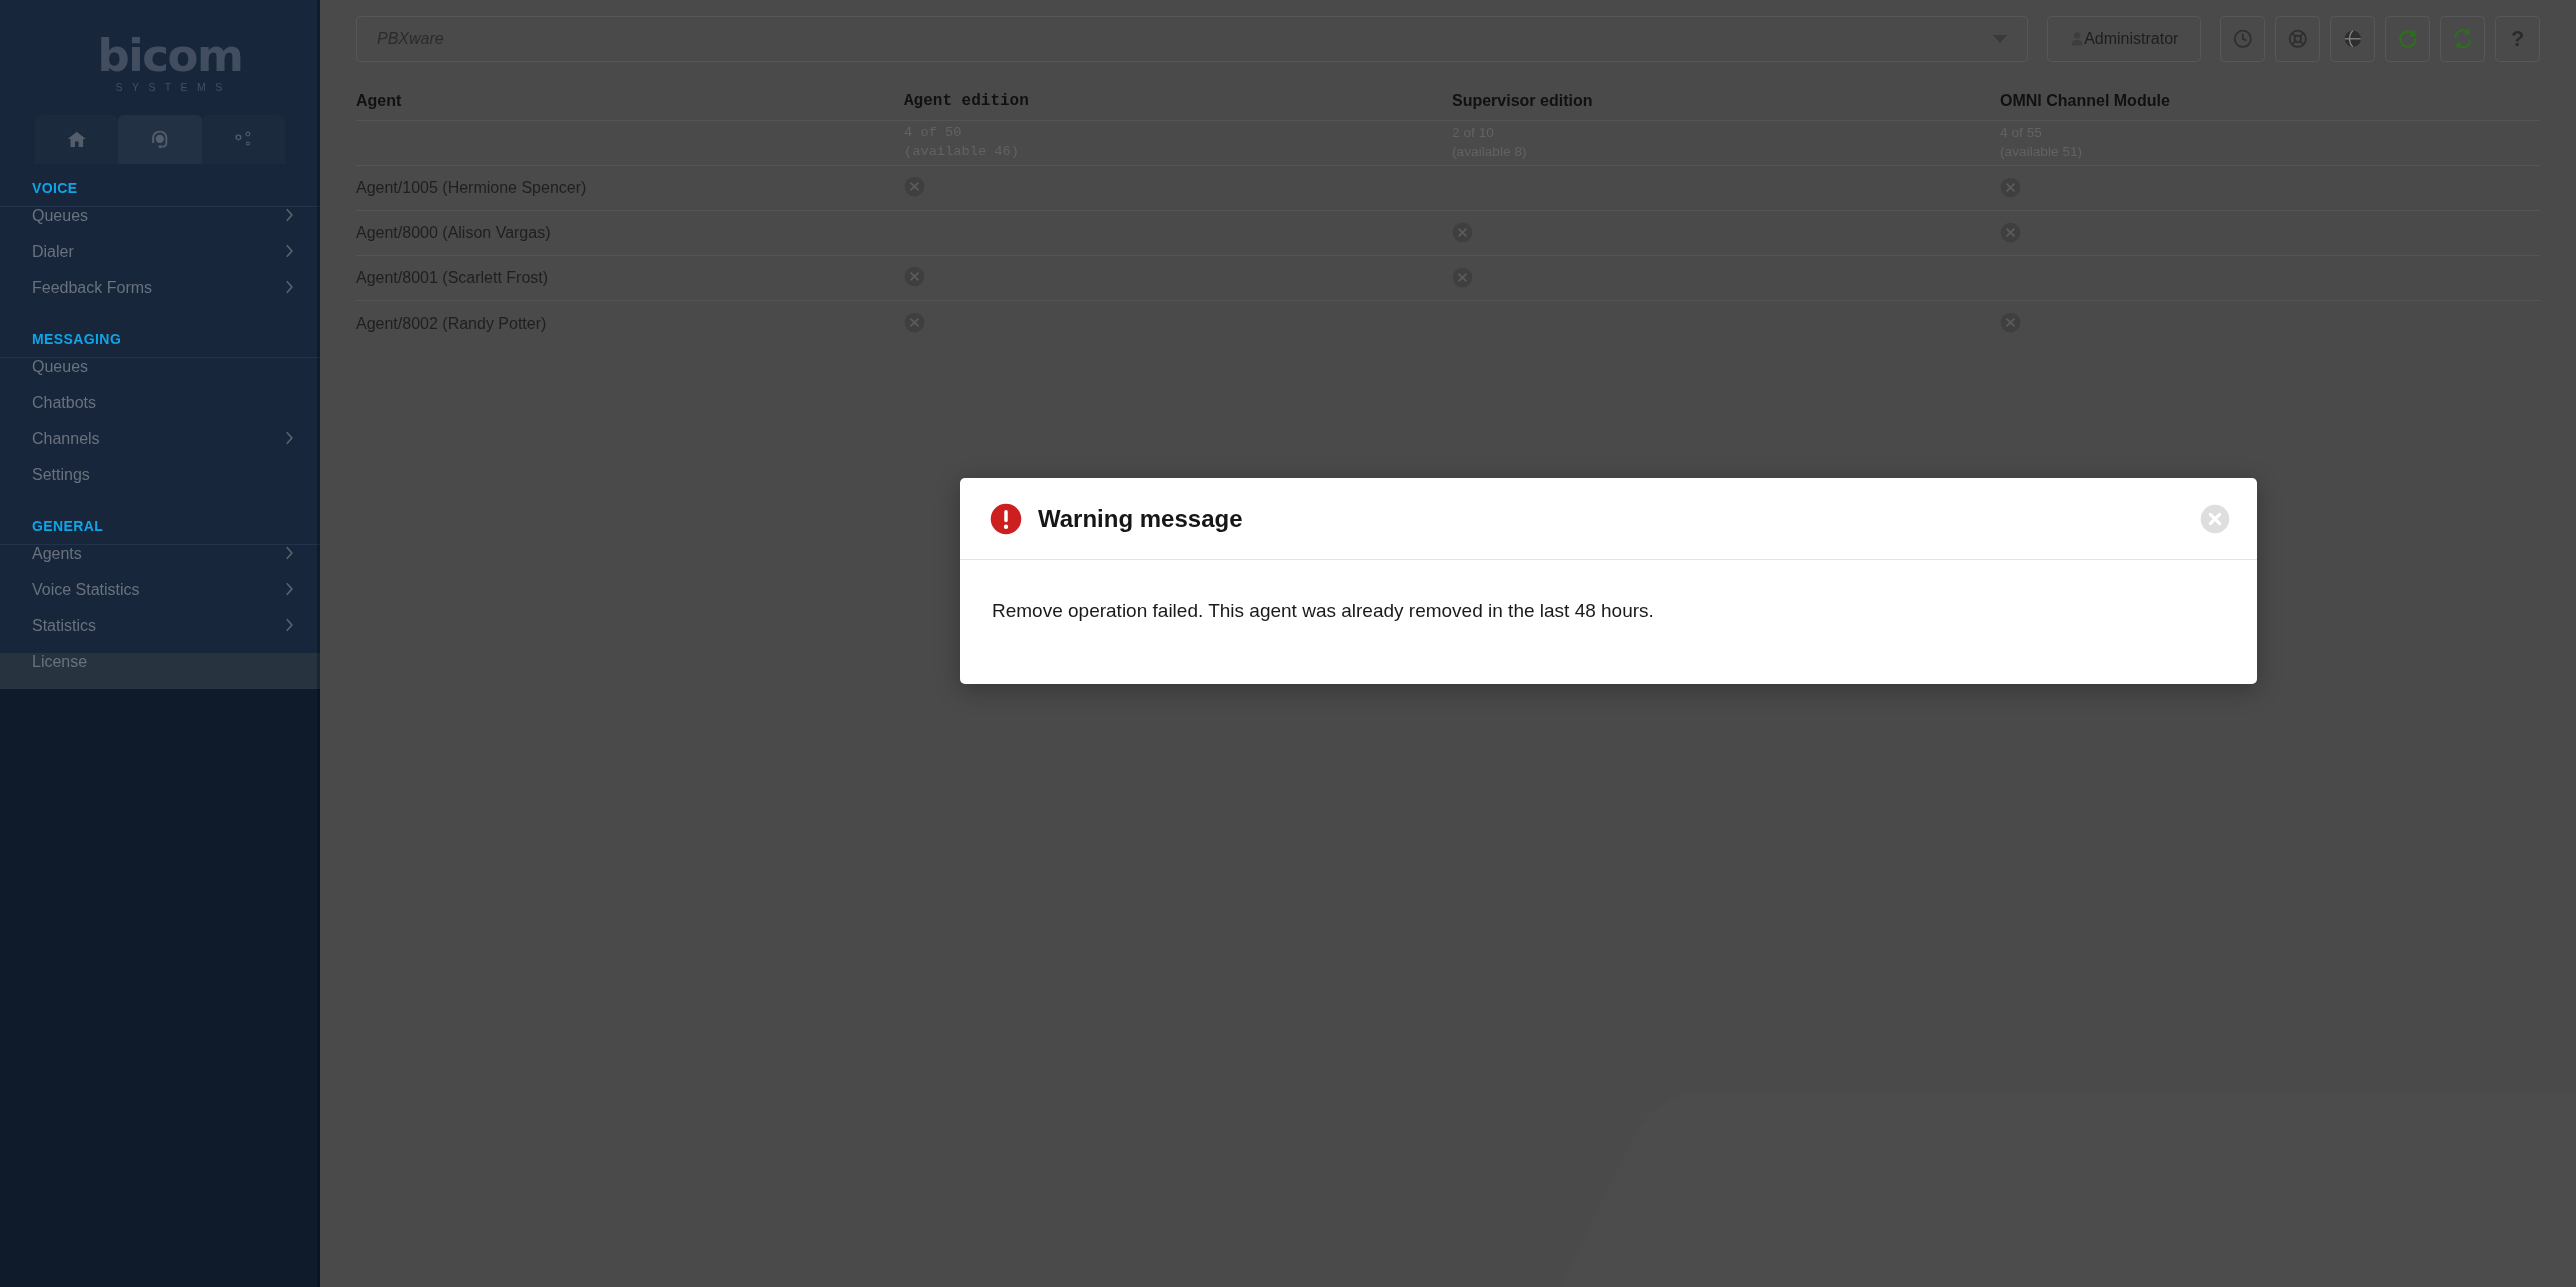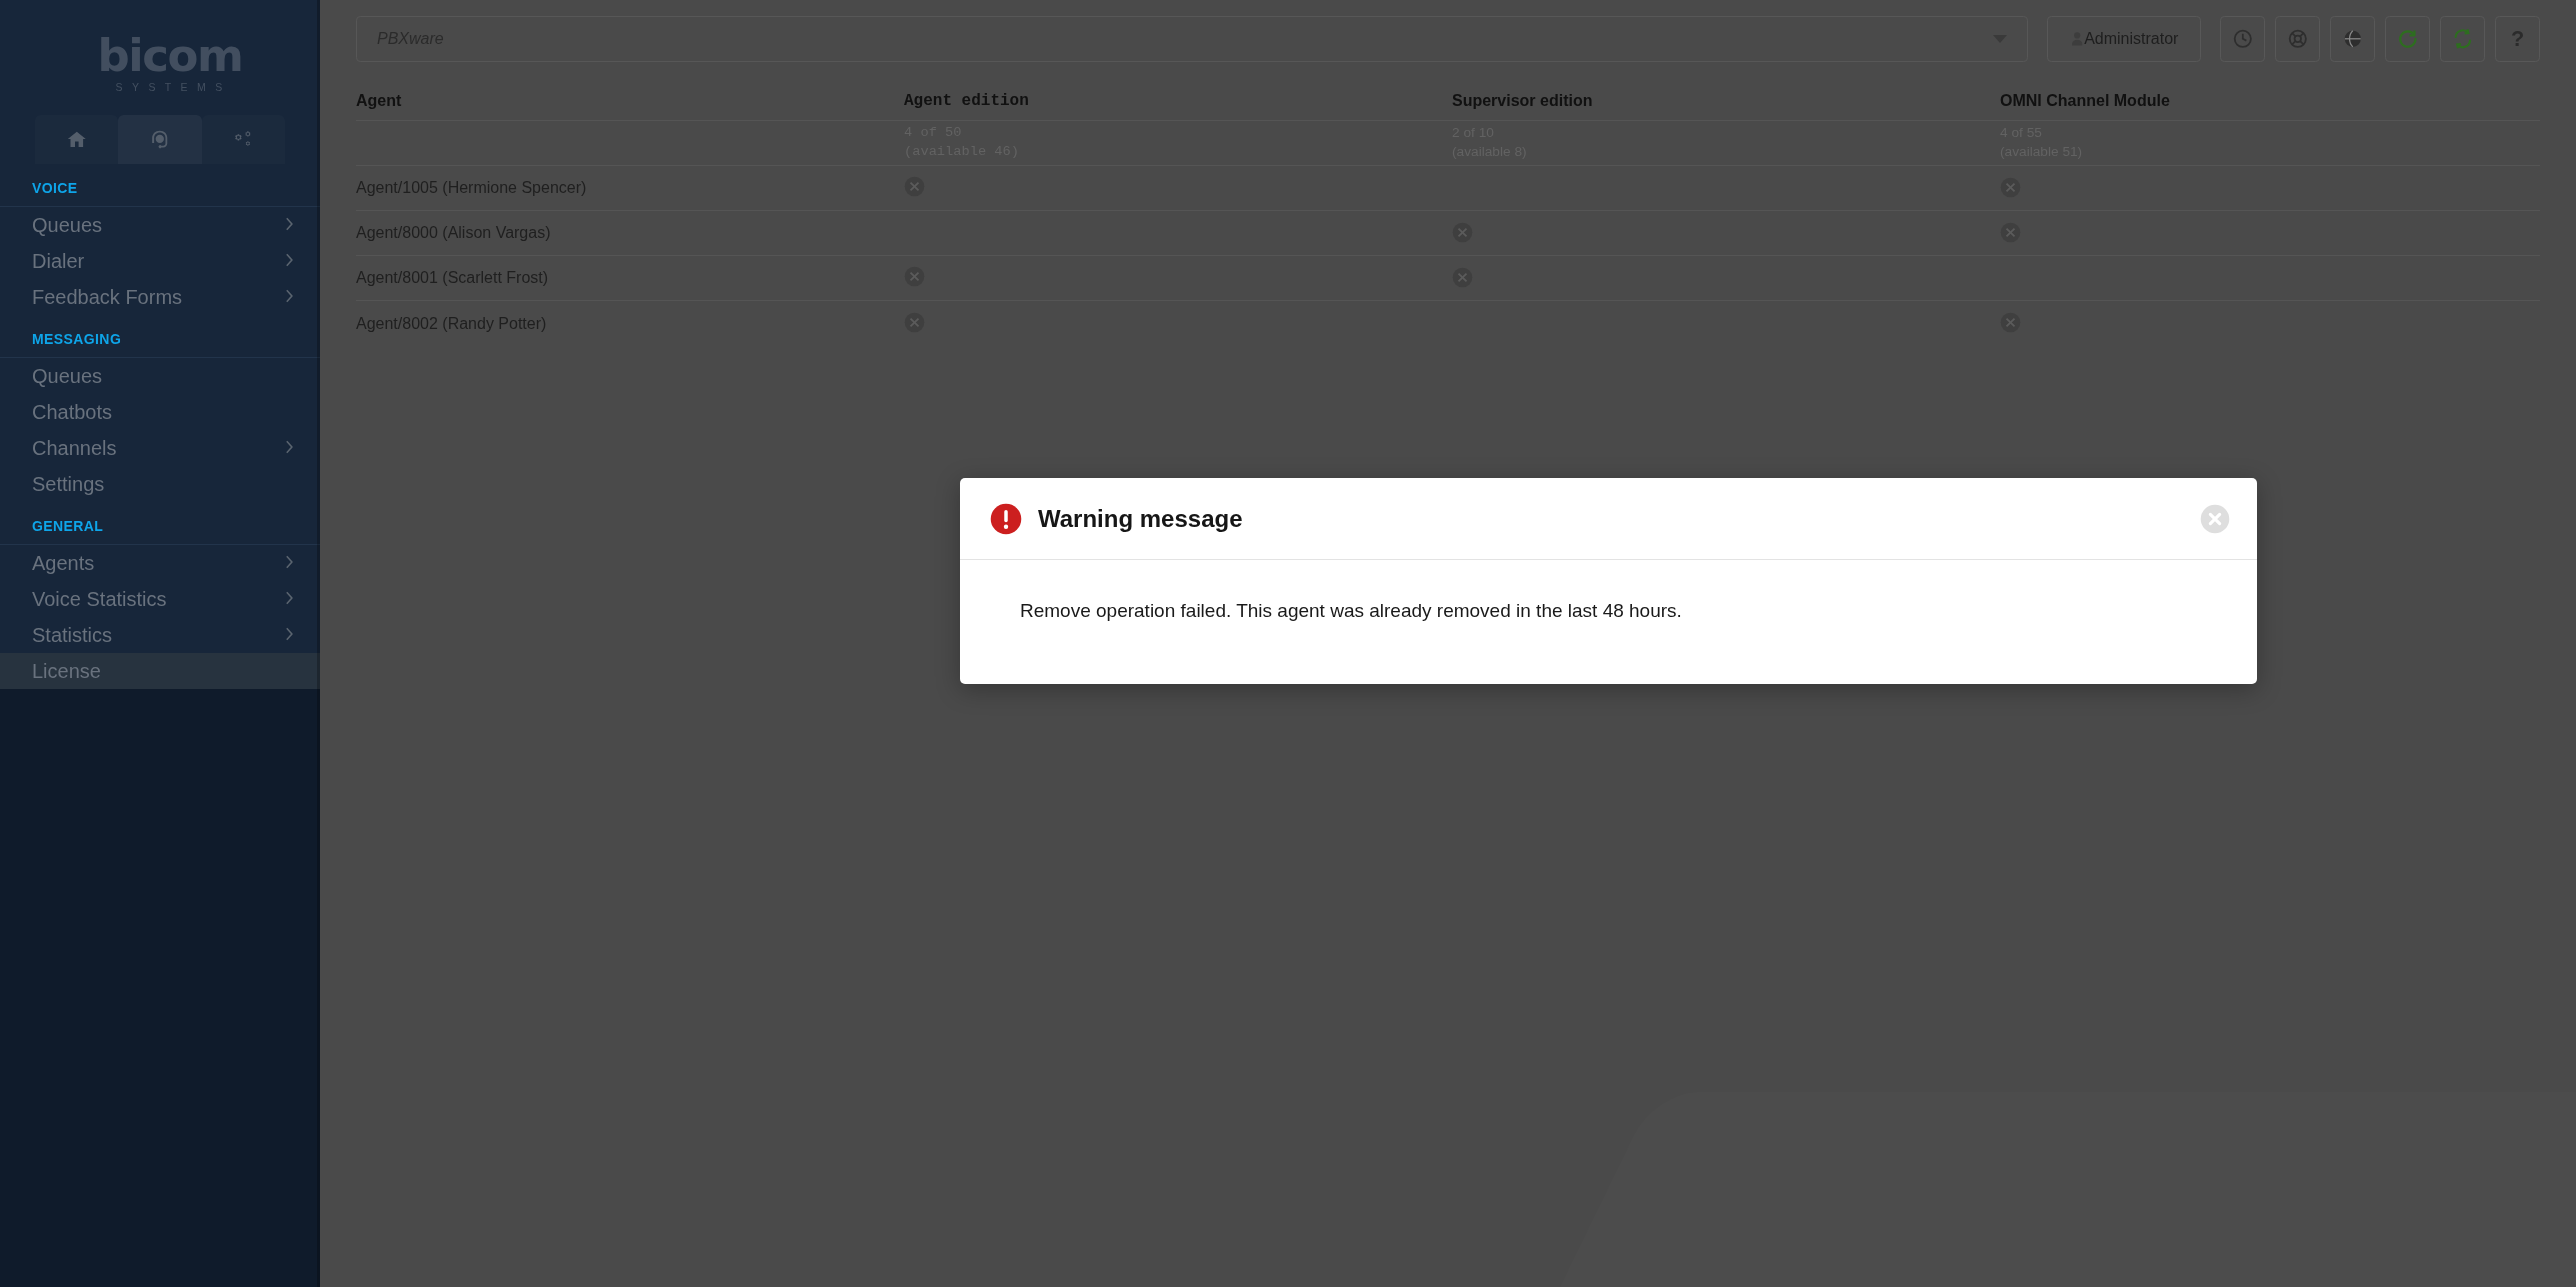--- a/index.html
+++ b/index.html
@@ -56,24 +56,24 @@
 
   .nav { flex: 0 0 auto; }
   .nav-group-title {
     color: #0ea5e9; font-size: 14px; font-weight: 700;
     letter-spacing: 0.4px;
     padding: 16px 0 10px 32px;
     border-bottom: 0.7px solid #22344b;
     background: #17263a;
   }
   .nav-item {
-    display: flex; align-items: center; justify-content: space-between;
+    display: flex; justify-content: space-between;
     padding: 0 26px 0 32px;
     height: 36px;
-    color: #69727e; font-size: 20px;
+    color: #69727e; font-size: 16px;
     cursor: pointer;
     background: #17263a;
   }
   .nav-item.active { background: #27333f; }
   .nav-item .chev { font-size: 14.4px; color: #5a646f; line-height: 1; }
   .nav-item .chev svg { width: 9.4px; height: 16px; stroke: #5a646f; fill: none; stroke-width: 2.2; }
 
   .sidebar-spacer { flex: 1 1 auto; background: #0f1b2b; }
   .sidebar-footer { padding: 0 35px 32px 35px; background: #0f1b2b; }
   .footer-btn {
@@ -185,21 +185,20 @@
   }
   .warn-icon { width: 32px; height: 32px; flex: 0 0 32px; margin-right: 16px; }
   .modal-title { font-size: 24px; font-weight: 700; color: #161616; }
   .modal-close {
     position: absolute; right: 27px; top: 50%; transform: translateY(-50%);
     width: 30px; height: 30px; cursor: pointer;
   }
   .modal-body {
     padding: 40px 32px 46px 32px;
     min-height: 124px;
-    margin-left: 28px;
   }
   .modal-msg { font-size: 19px; color: #1a1a1a; }
   .modal-foot {
     background: #f7f8f9;
     border-top: 0.7px solid #e3e3e3;
     padding: 17.3px 26px;
     display: flex; justify-content: flex-end;
   }
   .ok-btn {
     display: flex; align-items: center;

